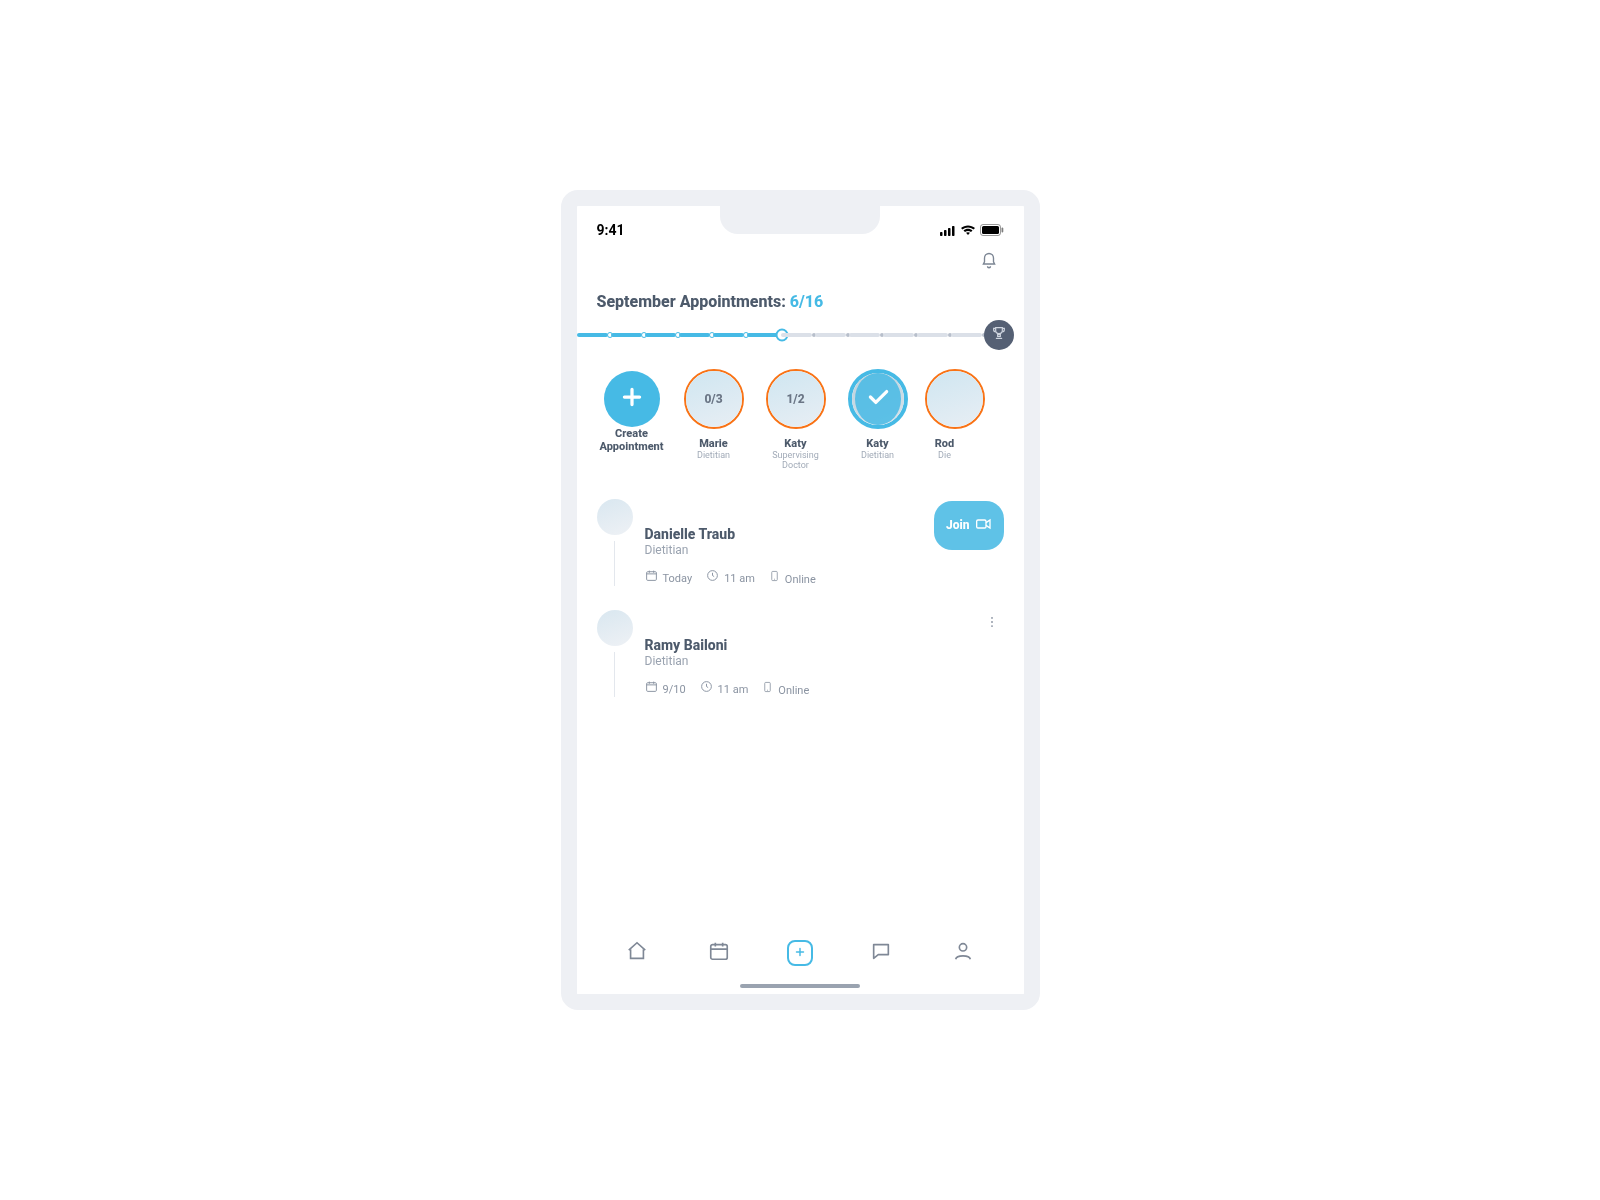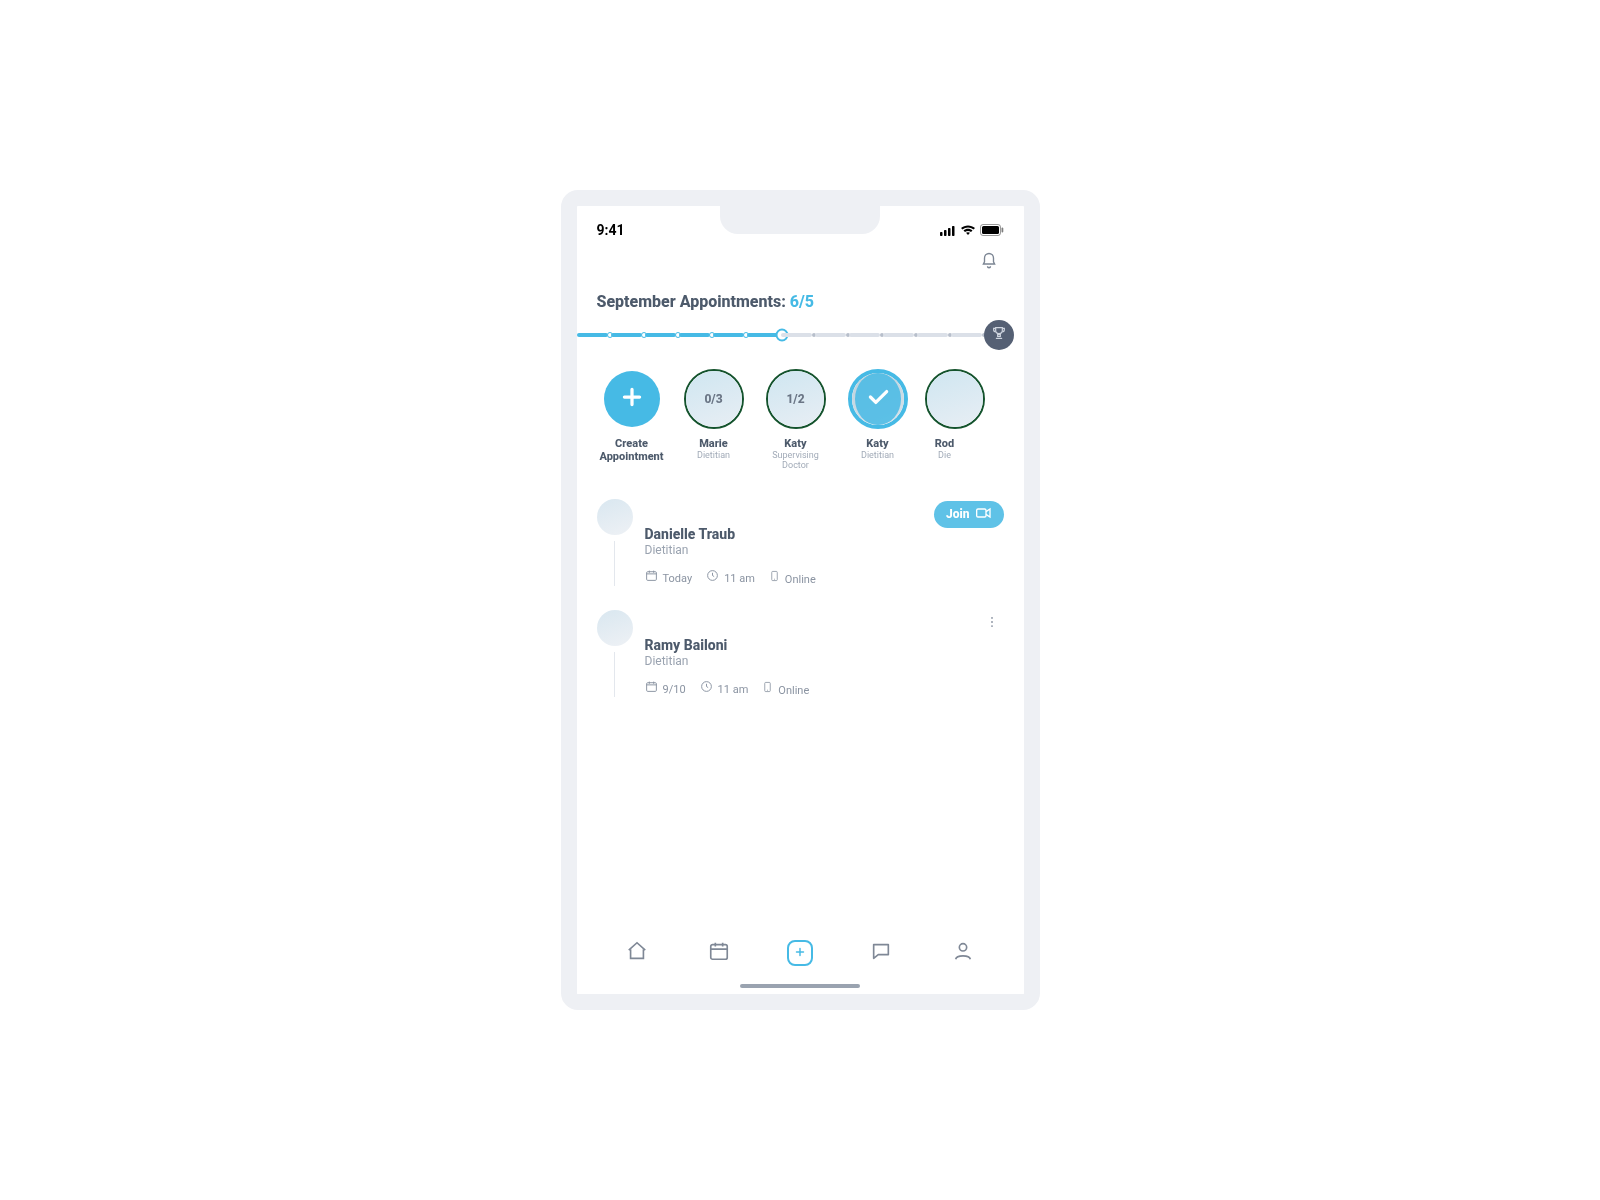--- a/index.html
+++ b/index.html
@@ -43,21 +43,21 @@
   .seg { flex:1; height:4px; border-radius:2px; background:#dbe0e8; position:relative; }
   .seg.filled { background:#46bae5; }
   .seg .dot { position:absolute; right:-2px; top:50%; transform:translate(50%,-50%); width:4px; height:4px; border-radius:50%; background:#b7bfcb; }
   .seg.filled .dot { background:#fff; border:1px solid #46bae5; width:6px; height:6px; }
   .seg.last-filled::after { content:""; position:absolute; right:-4px; top:50%; transform:translate(50%,-50%); width:9px; height:9px; border-radius:50%; background:#fff; border:2px solid #46bae5; }
   .trophy { position:absolute; right:10px; top:50%; transform:translateY(-50%); width:30px; height:30px; border-radius:50%; background:#556074; display:flex; align-items:center; justify-content:center; color:#cfd5df; }
 
   .provider-scroll { display:flex; gap:12px; padding:10px 0 12px 20px; overflow:hidden; }
   .provider { width:70px; flex:0 0 auto; text-align:center; }
   .avatar-wrap { width:60px; height:60px; border-radius:50%; margin:0 auto; display:flex; align-items:center; justify-content:center; position:relative; }
-  .ring { border:2px solid #14532d;align-items:center; }
+  .ring { border:2px solid #f97316;align-items:center; }
   .ring-active { border:4px solid #46bae5; }
   .avatar-img { width:100%; height:100%; border-radius:50%; background: linear-gradient(160deg, #e9edf2 0%, #d6dce4 100%); display:flex; align-items:center; justify-content:center; }
   .avatar-img.doc-blue { background: linear-gradient(160deg, #cfe6f1 0%, #e8eef4 100%); }
   .avatar-overlay { position:absolute; inset:3px; border-radius:50%; display:flex; align-items:center; justify-content:center; }
   .badge { font-size:12px; font-weight:800; color:#6a7585; }
   .create-btn { width:56px; height:56px; border-radius:50%; background:#46bae5; margin:2px auto 0 auto; display:flex; align-items:center; justify-content:center; color:#fff; cursor:pointer; }
   .p-name { font-size:11px; font-weight:800; color:#4d5a6b; margin-top:8px; }
   .p-role { font-size:9px; color:#a2abb8; margin-top:1px; line-height:1.1; }
 
   .section-header { display:flex; align-items:center; justify-content:space-between; padding: 14px 20px 6px 20px; }
@@ -70,21 +70,21 @@
   .appt .left { flex:0 0 auto; display:flex; flex-direction:column; align-items:center; }
   .mini-avatar { width:36px; height:36px; border-radius:50%; background: linear-gradient(160deg, #d9e7f0 0%, #eef1f5 100%); }
   .vline { width:1px; flex:1; background:#e3e7ed; margin-top:6px; }
   .appt .main { flex:1;margin-top:27px; }
   .name { font-size:14px; font-weight:800; color:#4d5a6b; }
   .role { font-size:12px; color:#9aa3b0; margin-top:1px; }
   .meta { display:flex; gap:14px; margin-top:12px; font-size:11px; color:#8b94a2; align-items:center; }
   .meta .mi { display:flex; align-items:flex-end; gap:5px; }
   .meta svg { color:#8b94a2; }
   .appt .side { flex:0 0 auto; display:flex; align-items:flex-start; padding-top:2px; }
-  .join-btn { background:#5fc2e7; color:#fff; font-size:12px; font-weight:800; border-radius:18px; padding:6px 12px; display:flex; align-items:center; gap:6px; cursor:pointer; }
+  .join-btn { background:#5fc2e7; color:#fff; font-size:12px; font-weight:800; border-radius:18px; padding:17px 12px; display:flex; align-items:center; gap:6px; cursor:pointer; }
   .more-btn { width:24px; height:24px; display:flex; align-items:center; justify-content:center; color:#8b94a2; cursor:pointer; }
 
   .tab-bar { position:absolute; left:0; right:0; bottom:0; height:70px; background:#fff; display:flex; justify-content:space-around; align-items:center; padding:0 20px 12px 20px; }
   .tab-btn { width:36px; height:36px; display:flex; align-items:center; justify-content:center; color:#7f8896; cursor:pointer; }
   .tab-btn.center { color:#46bae5; }
   .tab-btn.center .sq { width:26px; height:26px; border:2px solid #46bae5; border-radius:8px; display:flex; align-items:center; justify-content:center; }
   .home-indicator { position:absolute; bottom:6px; left:50%; transform:translateX(-50%); width:120px; height:4px; border-radius:3px; background:#9aa3b0; }
 
   .katy-check { width:52px; height:52px; border-radius:50%; background: rgba(70,186,229,0.85); display:flex; align-items:center; justify-content:center; }
 </style>
@@ -128,21 +128,21 @@
         <span>
           <svg width="18" height="18" viewBox="0 0 24 24" fill="none" stroke="currentColor" stroke-width="1.8">
               <path d="M6 8a6 6 0 0 1 12 0v5l1.5 3h-15L6 13Z"></path>
               <path d="M10 19a2 2 0 0 0 4 0"></path>
             </svg>
         </span>
       </div>
     </div>
 
     <div class="heading">
-      <span>September Appointments: </span><span class="count">6/5</span>
+      <span>September Appointments: </span><span class="count">6/16</span>
     </div>
 
     <div class="progress-row">
       <div class="seg-track" id="seg-track">
           <div class="seg filled">
             <span class="dot"></span>
           </div>
           <div class="seg filled">
             <span class="dot"></span>
           </div>
@@ -192,21 +192,21 @@
 
     <div class="provider-scroll">
       <div class="provider">
         <div class="create-btn">
           <span>
             <svg width="26" height="26" viewBox="0 0 24 24" stroke="#fff" stroke-width="3" stroke-linecap="round">
                 <path d="M12 5v14M5 12h14"></path>
               </svg>
           </span>
         </div>
-        <div class="p-name" style="margin-top:10px">Create Appointment</div>
+        <div class="p-name" style="margin-top:0">Create Appointment</div>
       </div>
 
       <div class="provider">
         <div class="avatar-wrap ring">
             <div class="avatar-img doc-blue"></div>
           <div class="avatar-overlay">
               <span class="badge">0/3</span>
             </div>
         </div>
         <div class="p-name">Marie</div>

